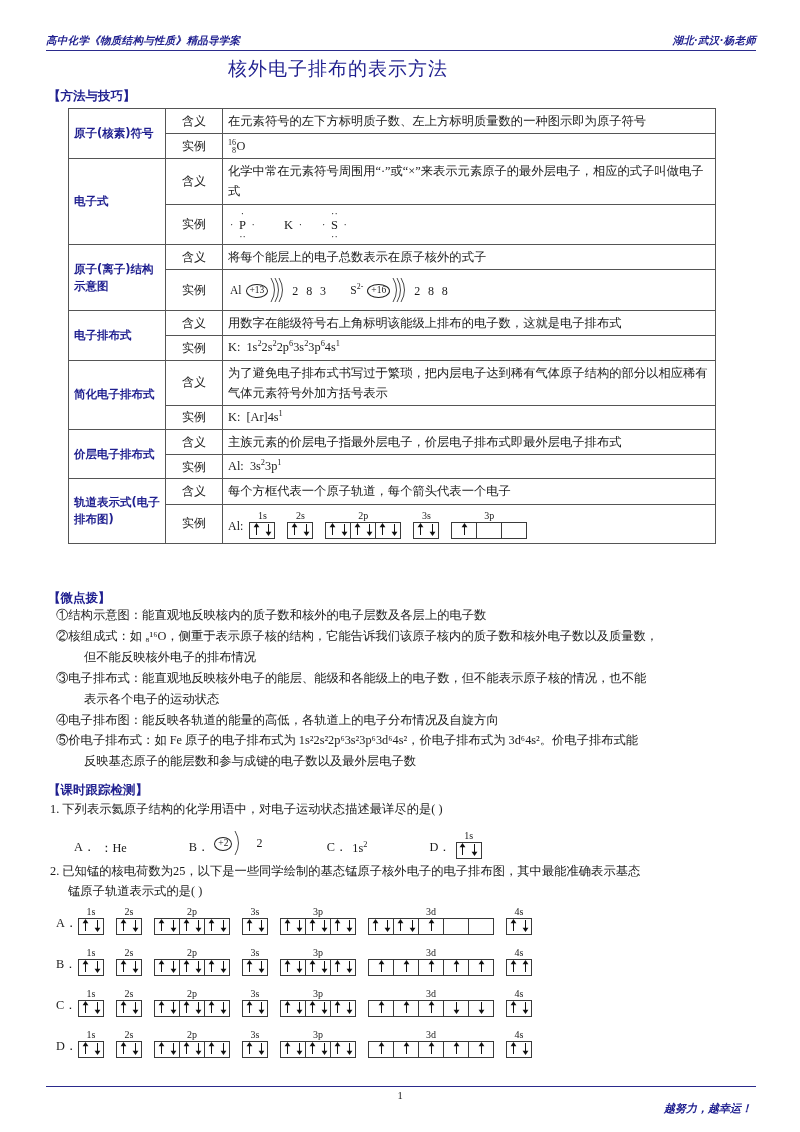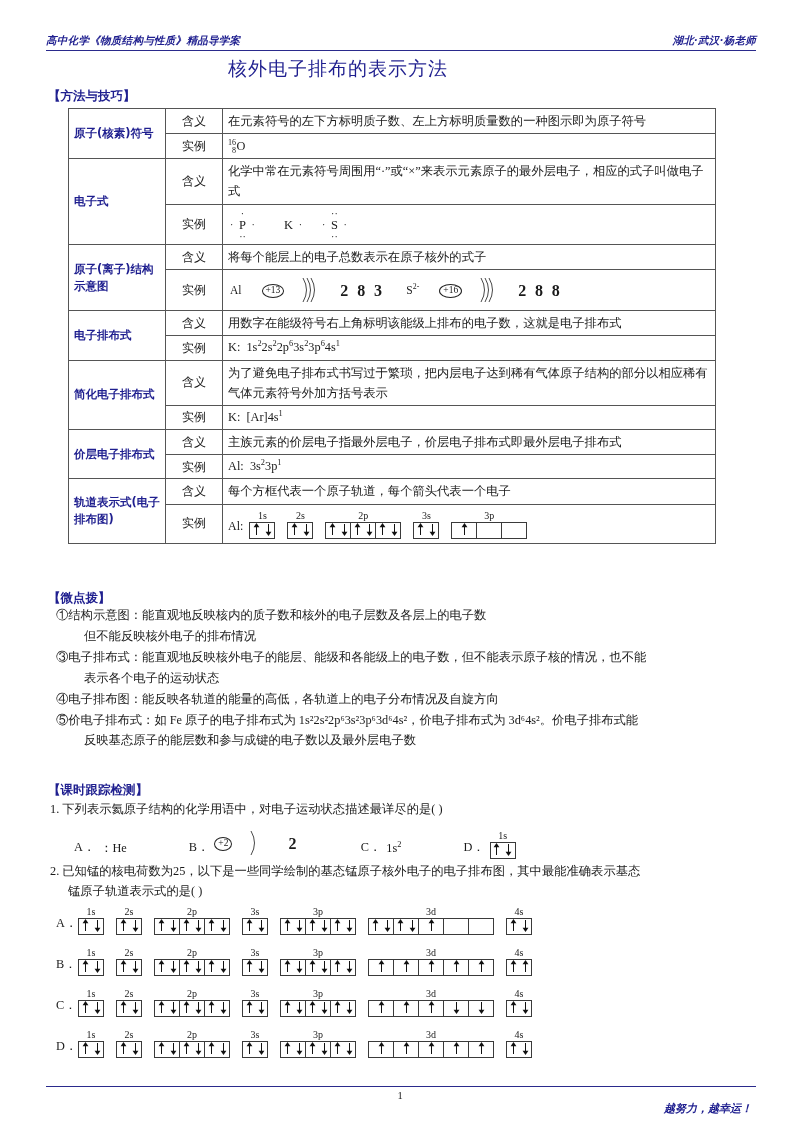--- a/index.html
+++ b/index.html
@@ -74,29 +74,29 @@
   .lewis { position:relative; display:inline-block; font-size:12.5px; padding:6px 9px; }
   .lewis .sym { position:relative; z-index:2; }
   .lewis .d { position:absolute; font-size:10px; line-height:1; color:#111; }
   .d-l  { left:0px;  top:50%;  transform:translateY(-50%); }
   .d-r  { right:0px; top:50%;  transform:translateY(-50%); }
   .d-t  { left:50%;  top:-1px; transform:translateX(-50%); }
   .d-b  { left:50%;  bottom:-1px; transform:translateX(-50%); }
 
   
   .shells { display:flex; align-items:center; gap:22px; padding:4px 0 2px 2px; font-size:11.5px; }
-  .shellitem { display:flex; align-items:center; gap:20px; }
+  .shellitem { display:flex; align-items:center; gap:4px; }
   .shellitem .elem { font-size:11.5px; }
   .nucleus {
     display:inline-block; border:1px solid #222; border-radius:50%;
     padding:0px 3px; font-size:9.5px; line-height:1.25;
   }
   .arcs { position:relative; width:16px; height:30px; }
   .arcs svg { position:absolute; left:-4px; top:-1px; }
-  .counts { font-size:16px; letter-spacing:2.4px;font-weight:bold; }
+  .counts { font-size:12px; letter-spacing:2.4px; }
 
   
   .orb-wrap { display:flex; align-items:flex-end; padding:3px 0 2px 0; }
   .orb-lead { font-size:12px; margin-right:6px; padding-bottom:3px; }
   .orb-groups { display:flex; align-items:flex-end; }
   .orb-group { margin-right:12px; text-align:center; }
   .orb-group:last-child { margin-right:0; }
   .orb-label { font-size:10px; line-height:1.1; margin-bottom:1px; font-family:"Liberation Serif",serif; }
   .boxes { display:flex; }
   .obox {
@@ -380,20 +380,21 @@
               </div>
             </span>
           </td>
         </tr>
       </tbody>
   </table>
 
   <div class="sec-head" id="sec-tips">【微点拨】</div>
   <div class="tips" id="tips-list">
       <div class="tip">①结构示意图：能直观地反映核内的质子数和核外的电子层数及各层上的电子数</div>
+      <div class="tip">②核组成式：如 ₈¹⁶O，侧重于表示原子核的结构，它能告诉我们该原子核内的质子数和核外电子数以及质量数，</div>
       <div class="tip">
         <span class="cont">但不能反映核外电子的排布情况</span>
       </div>
       <div class="tip">③电子排布式：能直观地反映核外电子的能层、能级和各能级上的电子数，但不能表示原子核的情况，也不能</div>
       <div class="tip">
         <span class="cont">表示各个电子的运动状态</span>
       </div>
       <div class="tip">④电子排布图：能反映各轨道的能量的高低，各轨道上的电子分布情况及自旋方向</div>
       <div class="tip">⑤价电子排布式：如 Fe 原子的电子排布式为 1s²2s²2p⁶3s²3p⁶3d⁶4s²，价电子排布式为 3d⁶4s²。价电子排布式能</div>
       <div class="tip">

